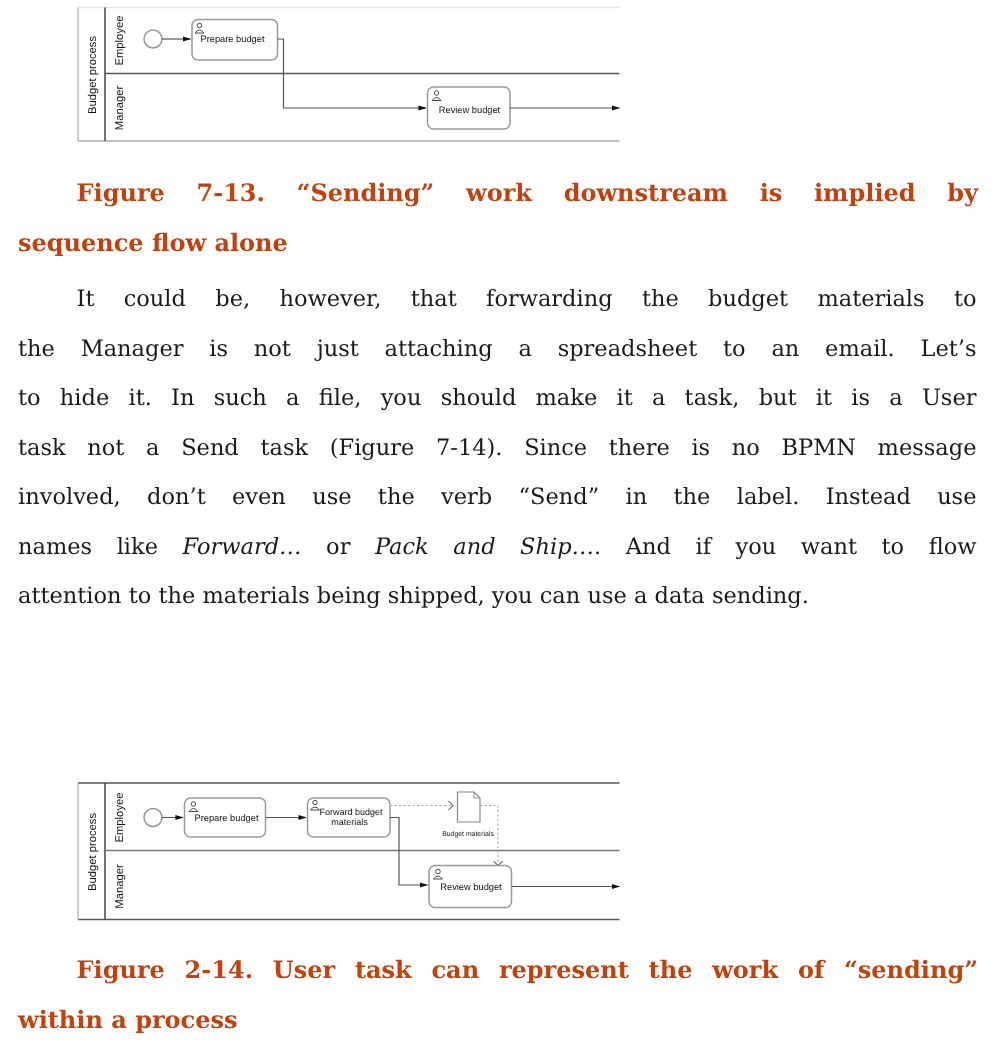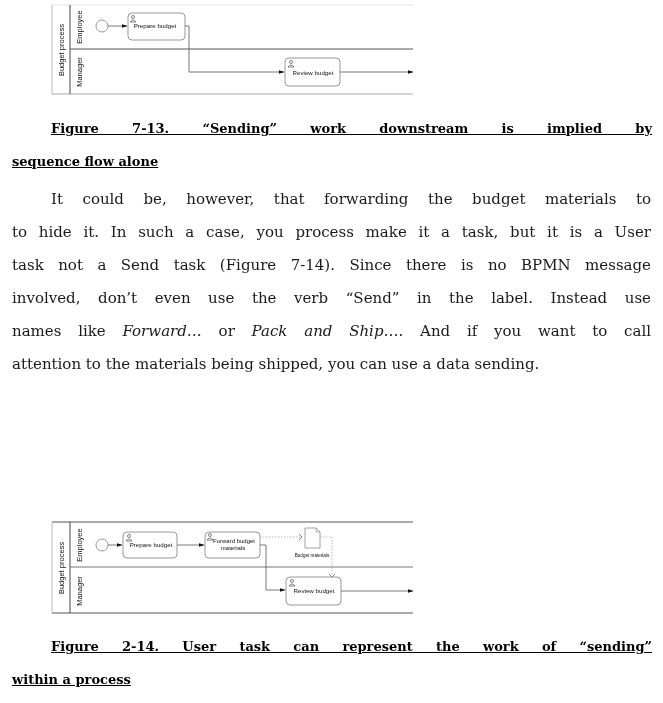--- a/index.html
+++ b/index.html
@@ -1,19 +1,19 @@
 <!DOCTYPE html>
 <html><head>
 <meta charset="utf-8">
 <style>
   html, body { margin:0; padding:0; background:#ffffff; }
   body { width:663px; height:703px; position:relative; overflow:hidden; font-family:"DejaVu Serif", serif; color:#1a1a1a; }
   .diagram { position:absolute; left:0; top:0; }
   .diagram text { font-family:"Liberation Sans", sans-serif; fill:#111; }
-  .caption { position:absolute; left:12px; width:640px; font-family:"DejaVu Serif", serif; font-weight:bold; font-size:13px; line-height:33px; color:#000000; text-align:justify;text-decoration:underline; }
+  .caption { position:absolute; left:12px; width:640px; font-family:"DejaVu Serif", serif; font-weight:bold; font-size:16px; line-height:33px; color:#c2410c; text-align:justify; }
   .caption .first { display:block; text-indent:39px; text-align-last:justify; }
   .body-text { position:absolute; left:12px; top:183px; width:639px; font-family:"DejaVu Serif", serif; font-size:15px; line-height:33px; color:#1a1a1a; text-align:justify; }
   .body-text .ln { display:block; white-space:nowrap; text-align-last:justify; }
   .body-text .ln.last { text-align-last:left; }
   .body-text .ind { padding-left:39px; }
   .body-text em { font-style:italic; }
 </style>
 </head>
 <body>
 
@@ -58,24 +58,25 @@
   <line x1="340" y1="72" x2="413" y2="72" stroke="#555" stroke-width="0.8" marker-end="url(#arr)"></line>
 </svg>
 
 <div class="caption" style="top:112px;">
   <span class="first">Figure 7-13.  “Sending” work downstream is implied by</span>
   <span>sequence flow alone</span>
 </div>
 
 <div class="body-text">
   <span class="ln ind">It could be, however, that forwarding the budget materials to</span>
-  <span class="ln">to hide it.  In such a case, you process make it a task, but it is a User</span>
+  <span class="ln">the Manager is not just attaching a spreadsheet to an email.  Let’s</span>
+  <span class="ln">to hide it.  In such a file, you should make it a task, but it is a User</span>
   <span class="ln">task not a Send task (Figure 7-14).  Since there is no BPMN message</span>
   <span class="ln">involved, don’t even use the verb “Send” in the label.  Instead use</span>
-  <span class="ln"><span>names like </span><em>Forward…</em><span> or </span><em>Pack and Ship…</em><span>.  And if you want to call</span></span>
+  <span class="ln"><span>names like </span><em>Forward…</em><span> or </span><em>Pack and Ship…</em><span>.  And if you want to flow</span></span>
   <span class="ln last">attention to the materials being shipped, you can use a data sending.</span>
 </div>
 
 <svg class="diagram" style="top:515px;" width="663" height="100">
   <defs>
     <marker id="arr2" viewBox="0 0 10 10" refX="9" refY="5" markerWidth="7" markerHeight="7" orient="auto">
       <path d="M0,2 L10,5 L0,8 z" fill="#111"></path>
     </marker>
   </defs>
   <g>

